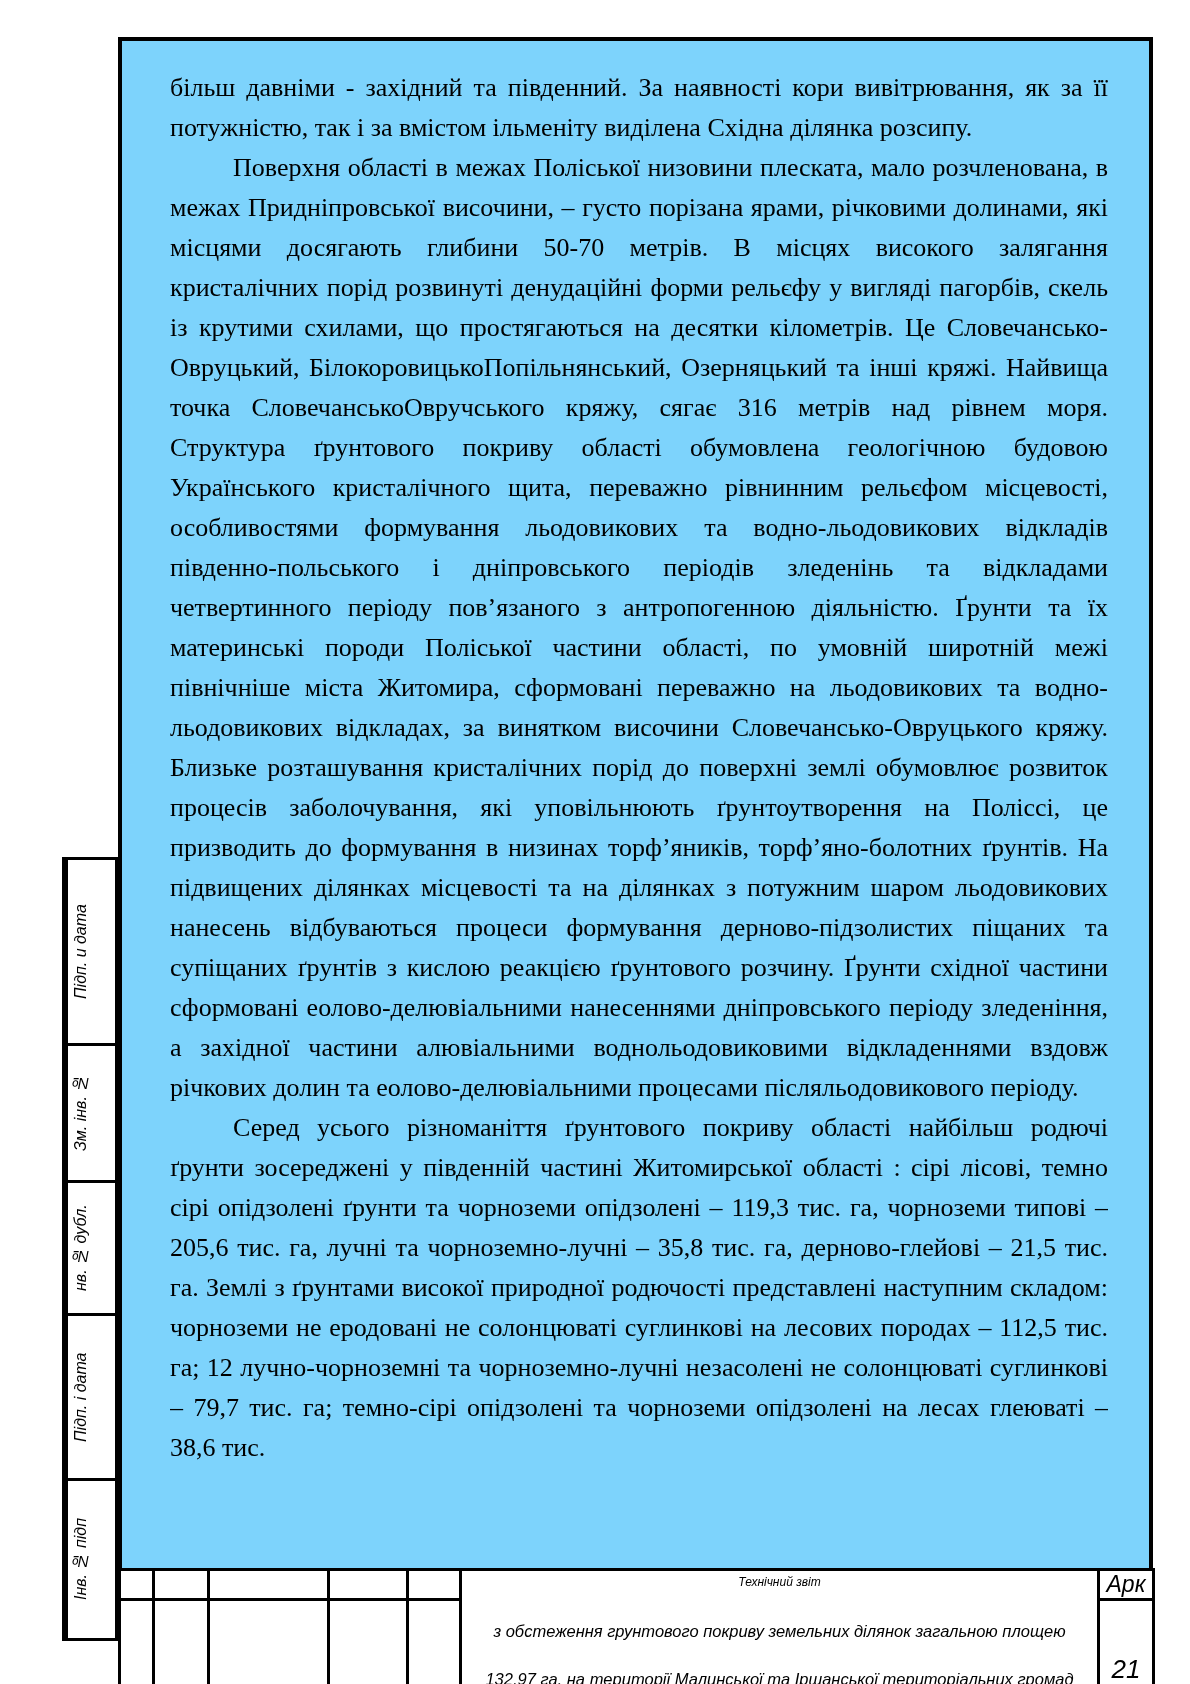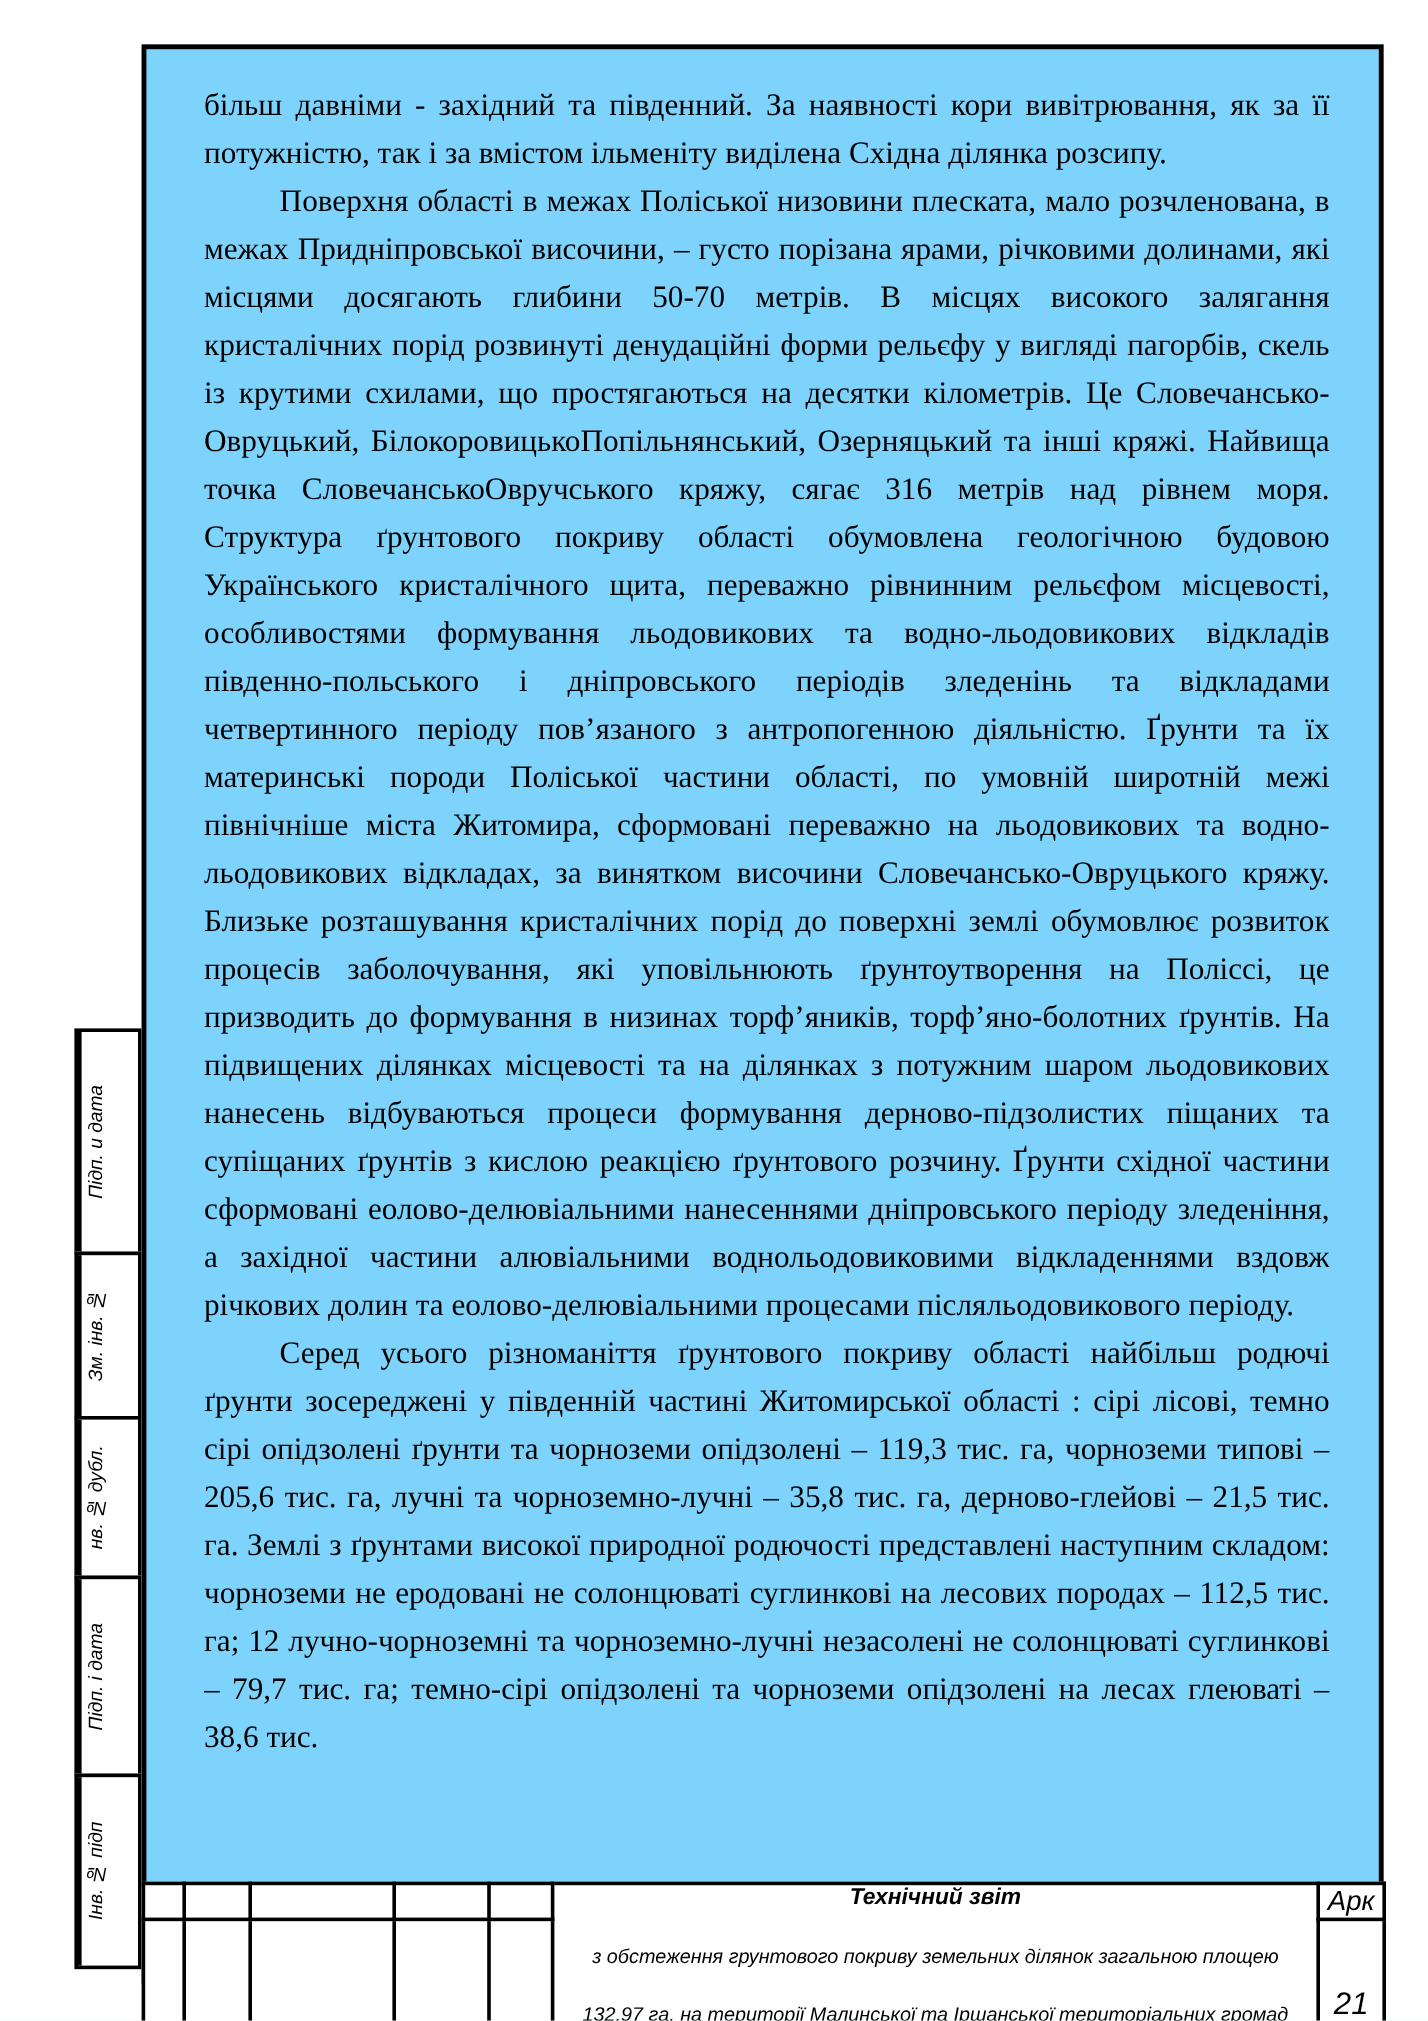--- a/index.html
+++ b/index.html
@@ -74,21 +74,21 @@
     border:3px solid #000;
     padding:0;
     text-align:center;
     vertical-align:middle;
     overflow:hidden;
   }
   .title-block tr.r1 td { height:27px; }
   .title-block tr.r2 td { height:28px; }
   .title-block tr.r3 td { height:24px; font-size:19px;font-weight:bold; }
   td.tb-title { vertical-align:middle; }
-  .t1 { font-weight:bold; font-size:19px; line-height:22px; }
+  .t1 { font-weight:normal; font-size:12px; line-height:22px; }
   .t2 { font-size:16.5px; line-height:20px;margin-top:28px; }
   td.ark-label { font-size:23px; }
   td.sheet-num { font-size:26px; }
 </style>
 </head>
 <body>
 
 <div class="page">
 
   <div class="main-frame">

